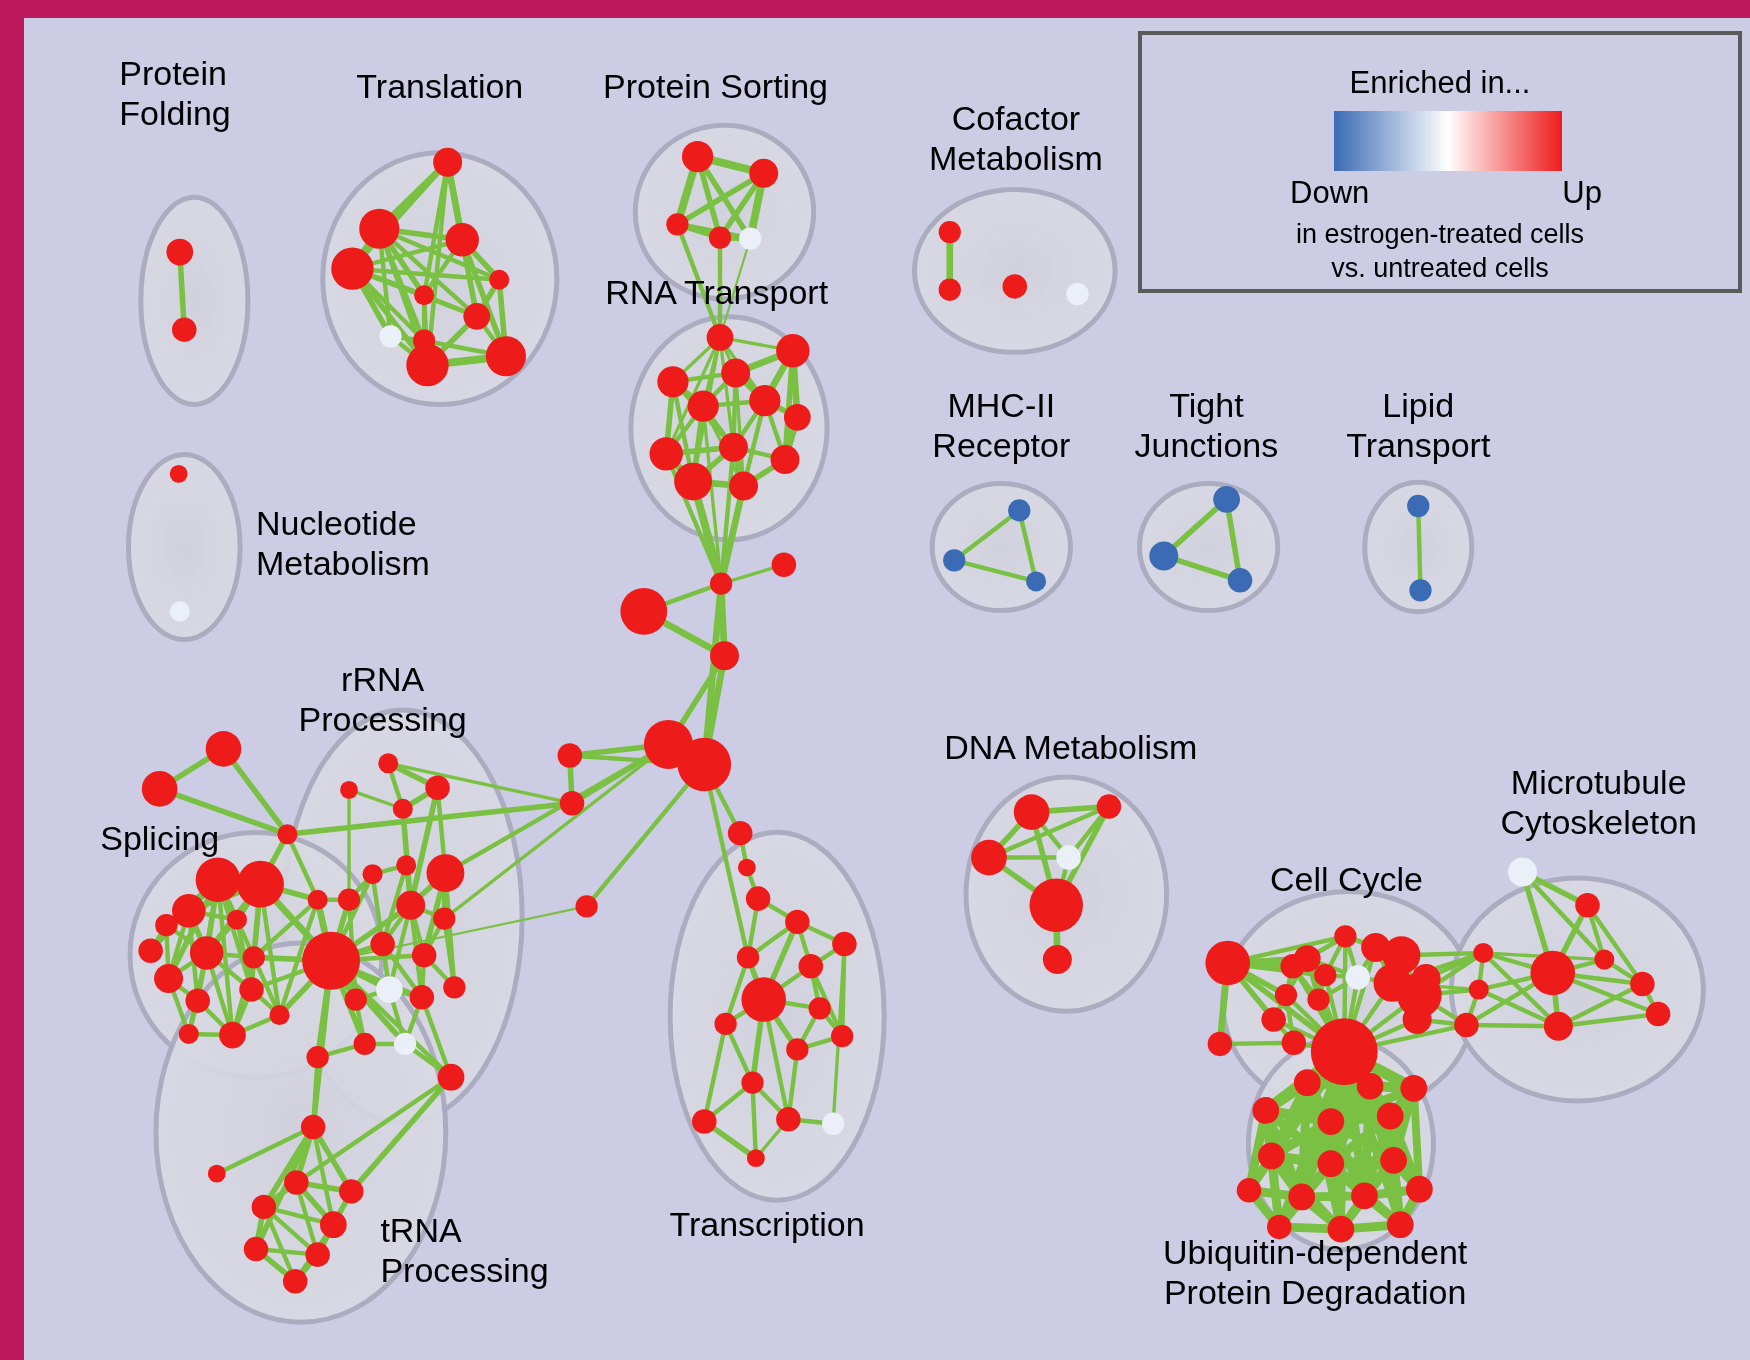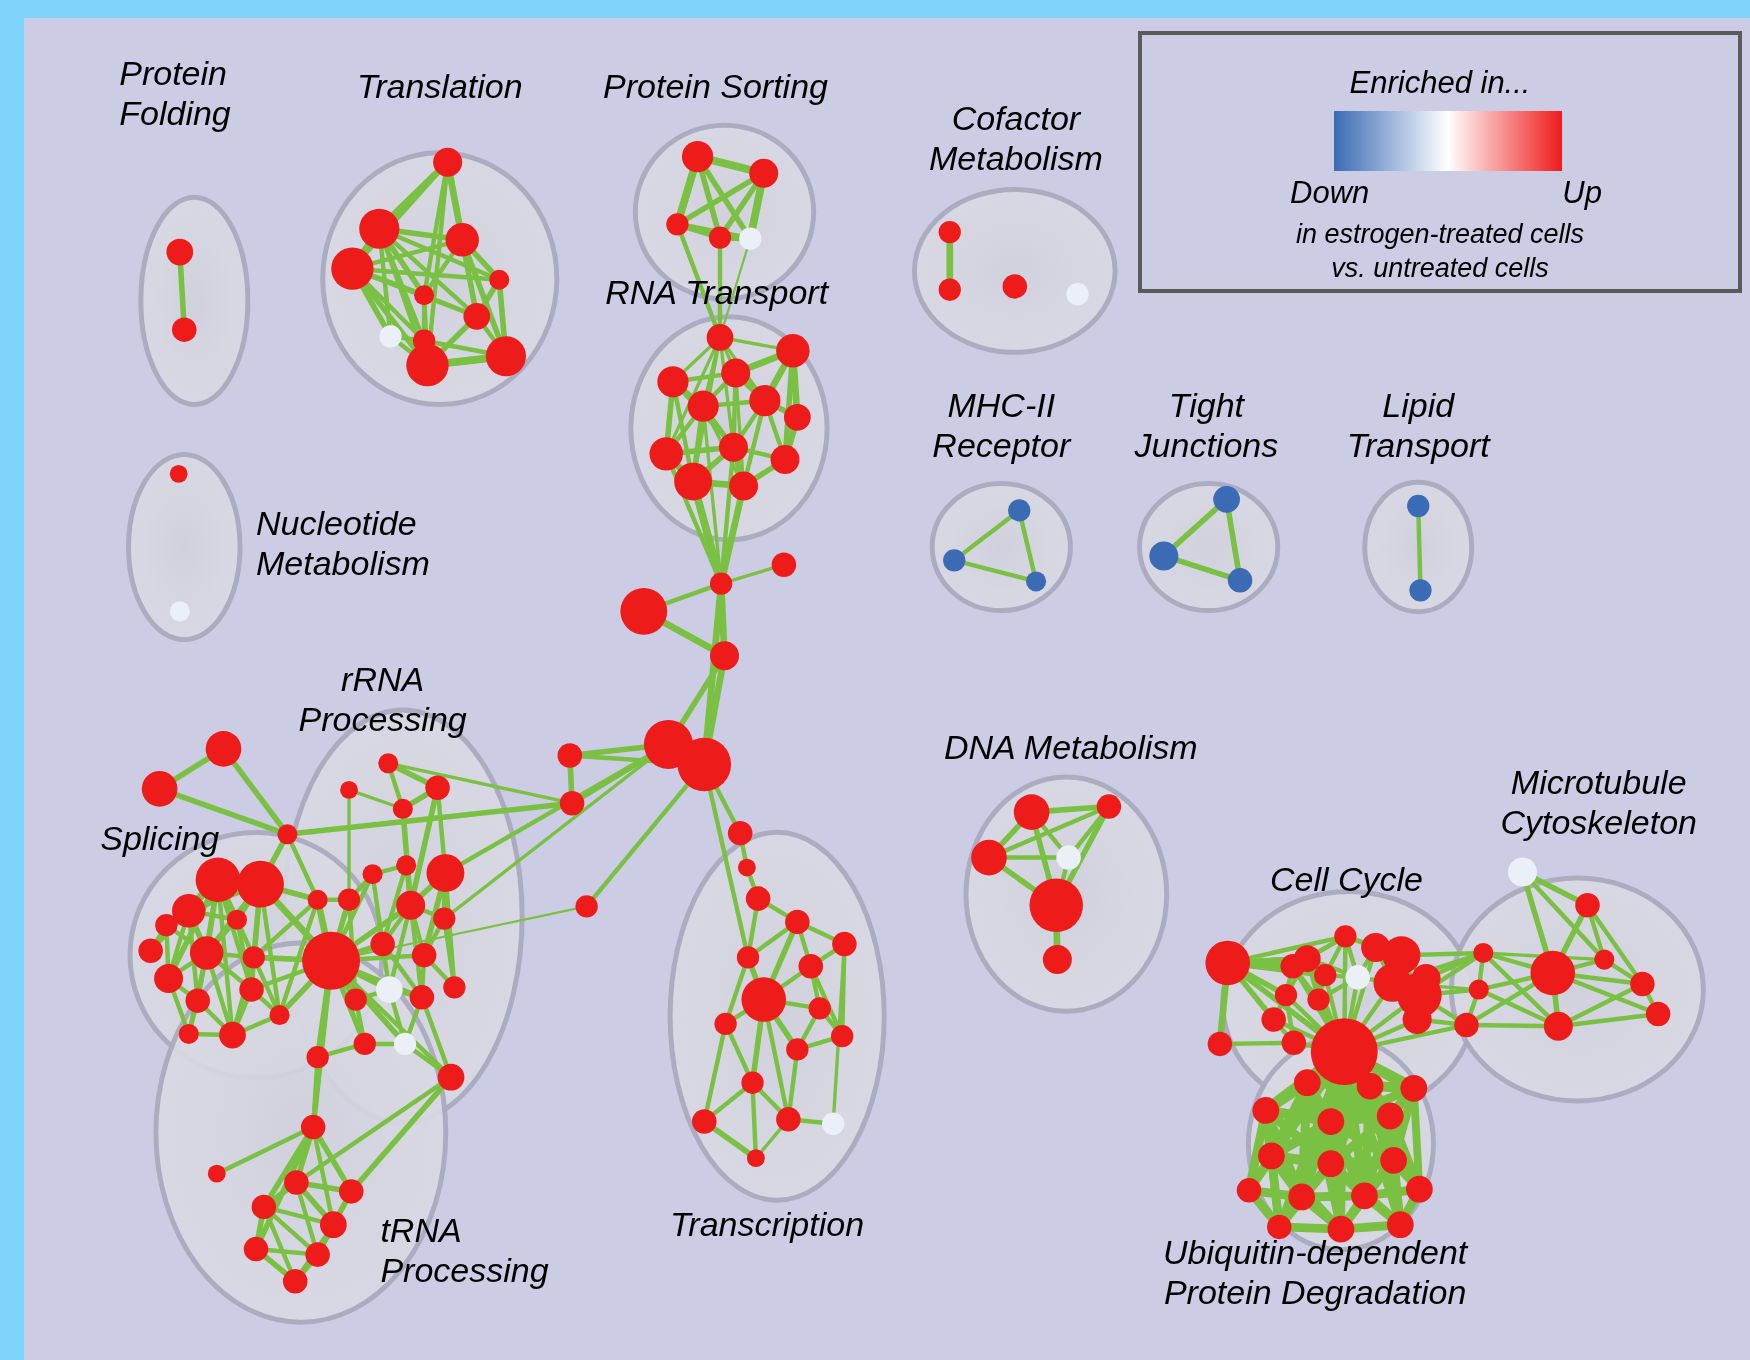--- a/index.html
+++ b/index.html
@@ -1,17 +1,17 @@
 <!DOCTYPE html>
 <html><head>
 <meta charset="utf-8">
 <style>
   html,body{margin:0;padding:0;background:#ffffff;}
   body{font-family:"Liberation Sans", sans-serif;}
-  #stage{position:relative;width:1750px;height:1360px;background:#7dd3fc;overflow:hidden;font-style:italic;}
+  #stage{position:relative;width:1750px;height:1360px;background:#be185d;overflow:hidden;}
   #canvas{position:absolute;left:0;top:0;width:1750px;height:1360px;}
   .clabel{font-family:"Liberation Sans", sans-serif;font-size:34px;fill:#000000;}
   .leg-title{font-family:"Liberation Sans", sans-serif;font-size:31px;fill:#000;}
   .leg-end{font-family:"Liberation Sans", sans-serif;font-size:31px;fill:#000;}
   .leg-sub{font-family:"Liberation Sans", sans-serif;font-size:27px;fill:#000;}
 </style>
 </head>
 <body>
 
 <div id="stage">

